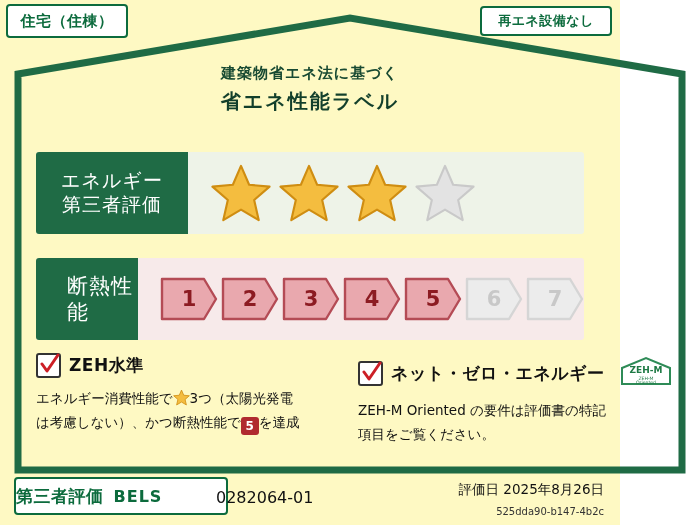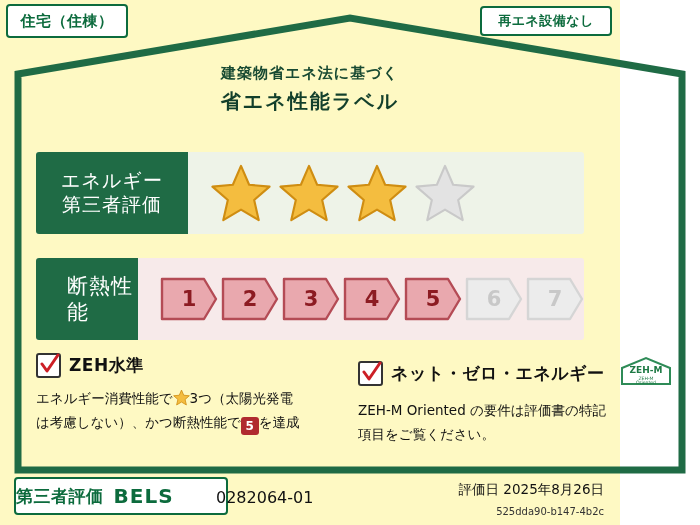--- a/index.html
+++ b/index.html
@@ -154,21 +154,21 @@
     border:2px solid #0c6b3d;
     border-radius:4px;
     display:flex;align-items:center;
     background:#fff;
   }
   .footer-box .f-left{
     font-size:17px;font-weight:bold;color:#0c6b3d;
     letter-spacing:0.5px;
   }
   .footer-box .f-right{
-    font-size:20px;font-weight:bold;color:#0c6b3d;
+    font-size:16px;font-weight:bold;color:#0c6b3d;
     padding-left:10px;letter-spacing:1px;
   }
   .cert-no{
     position:absolute;
     left:216px;bottom:18px;
     font-size:16px;color:#111;
   }
   .eval-date{
     position:absolute;
     right:16px;bottom:26px;

